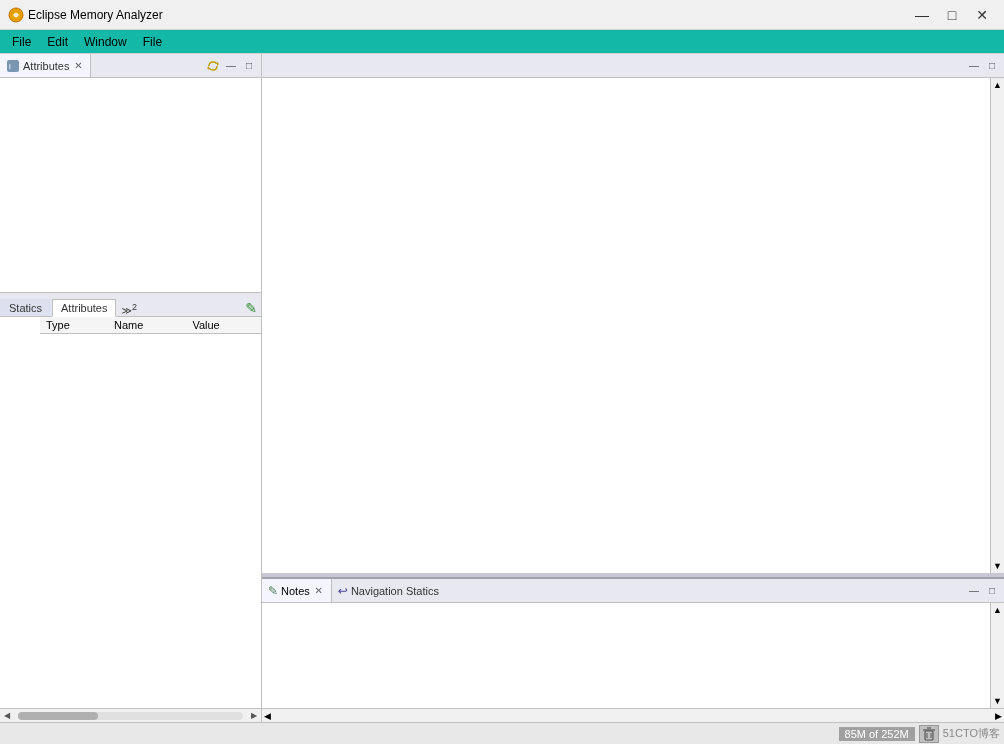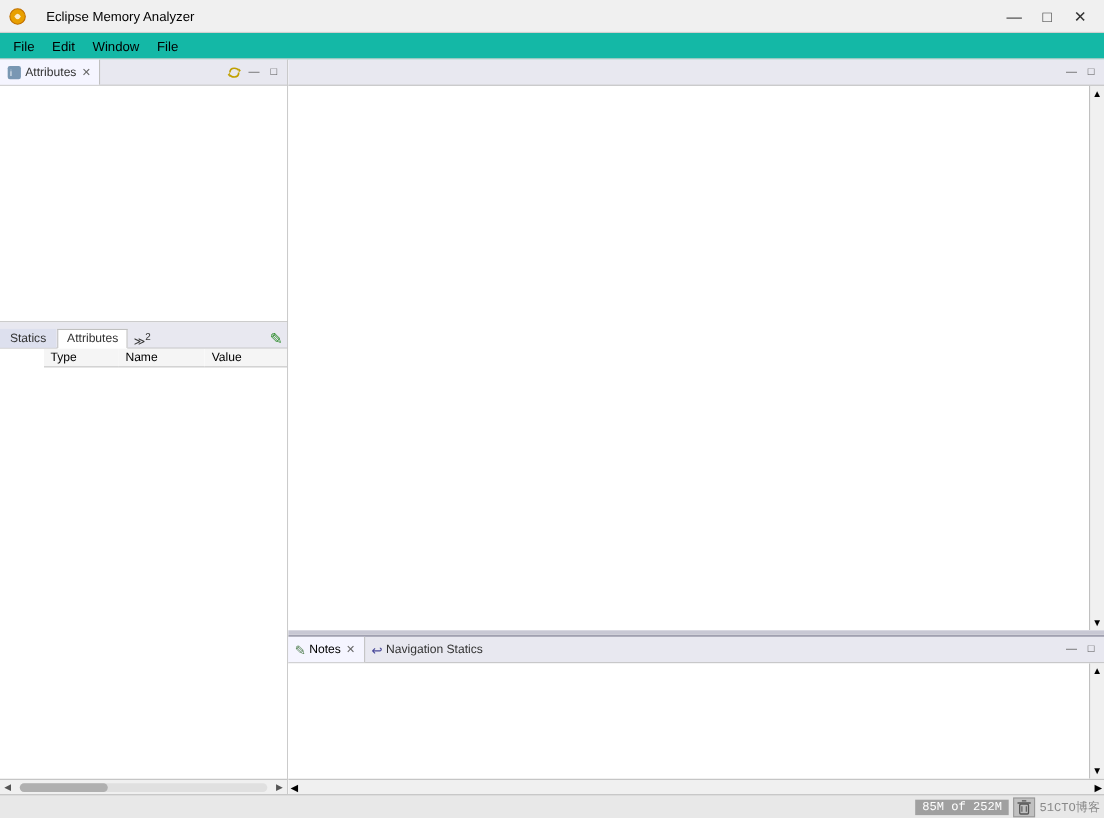--- a/index.html
+++ b/index.html
@@ -21,21 +21,21 @@
       display: flex;
       align-items: center;
       justify-content: space-between;
       padding: 0 8px;
       border-bottom: 1px solid #d0d0d0;
       flex-shrink: 0;
     }
     .title-bar-left {
       display: flex;
       align-items: center;
-      gap: 18px;
+      gap: 4px;
     }
     .title-icon {
       width: 16px;
       height: 16px;
       display: flex;
       align-items: center;
       justify-content: center;
     }
     .title-text {
       font-size: 12px;
@@ -392,21 +392,20 @@
     .status-bar {
       height: 22px;
       background: #e8e8e8;
       border-top: 1px solid #c0c0c0;
       display: flex;
       align-items: center;
       justify-content: flex-end;
       padding: 0 4px;
       gap: 4px;
       flex-shrink: 0;
-      font-family: Liberation Mono, monospace;
     }
     .status-memory {
       background: #a0a0a0;
       color: #fff;
       padding: 1px 6px;
       font-size: 11px;
     }
     .status-gc-btn {
       width: 20px;
       height: 18px;

